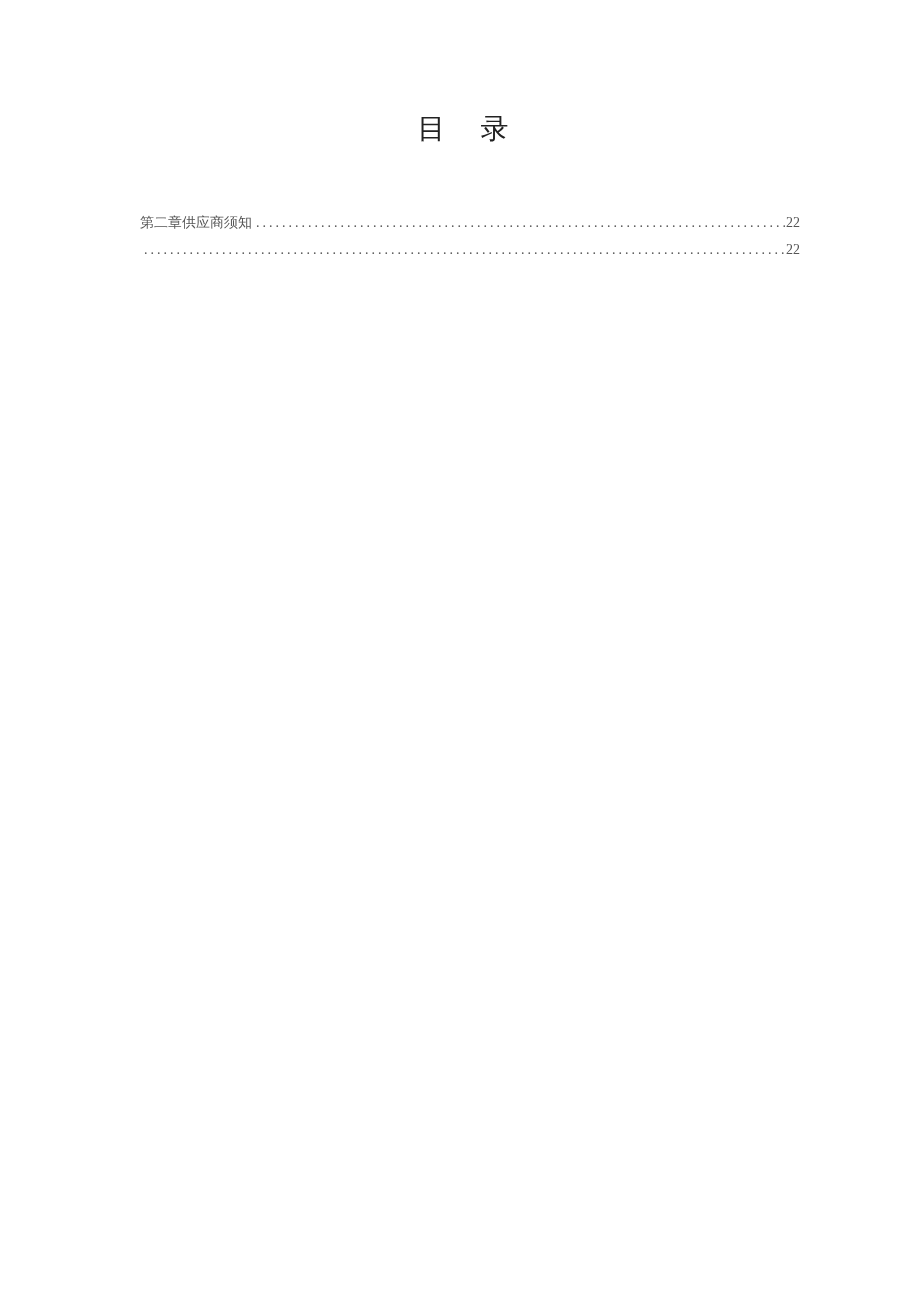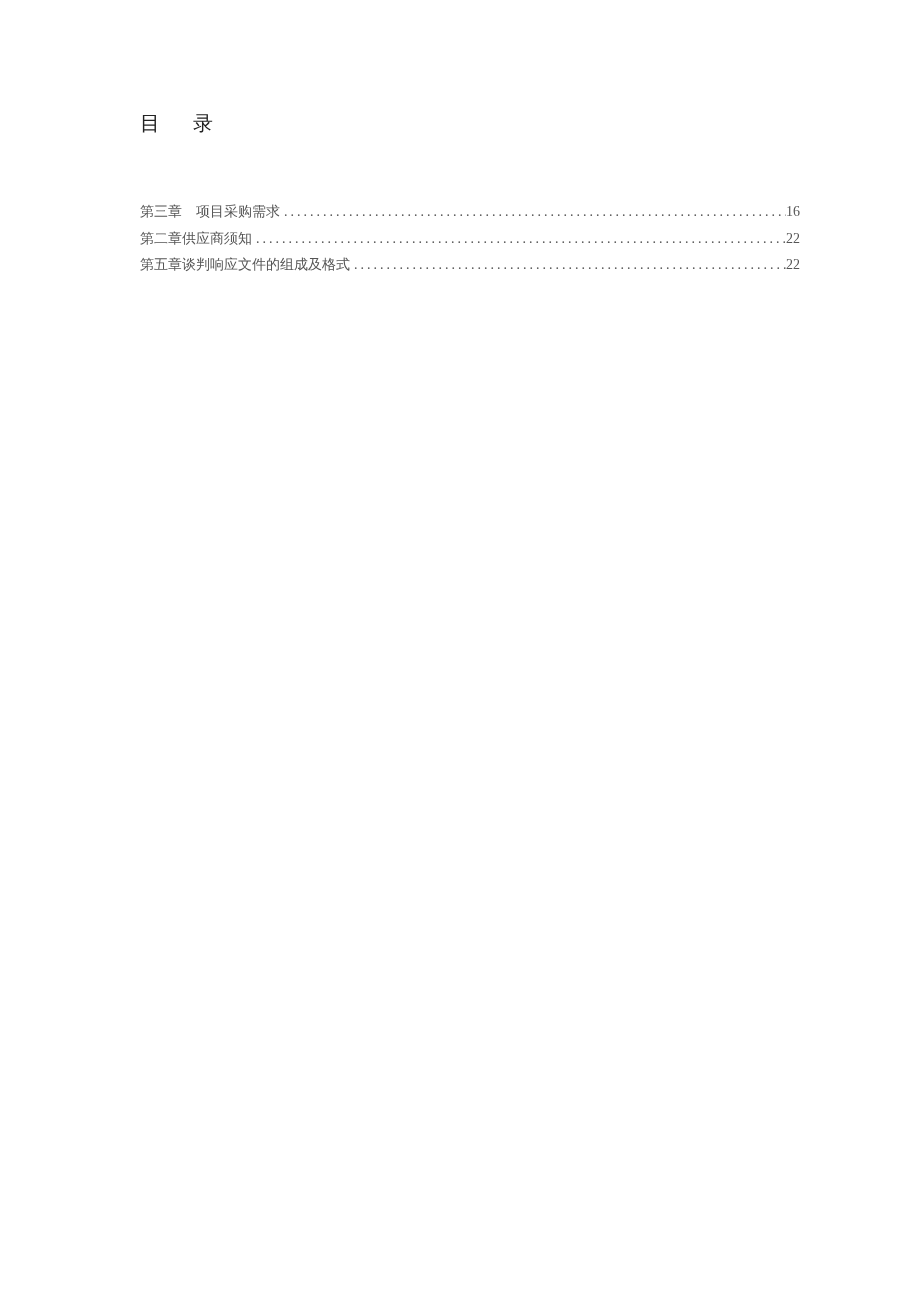--- a/index.html
+++ b/index.html
@@ -12,22 +12,22 @@
       height: 1301px;
       background: #ffffff;
       font-family: "SimSun", "宋体", serif;
       color: #333333;
       position: relative;
     }
     .page {
       padding: 110px 120px 0 140px;
     }
     .title {
-      text-align: left;
-      font-size: 20px;
+      text-align: center;
+      font-size: 28px;
       font-weight: normal;
       letter-spacing: 14px;
       color: #222222;
       margin-bottom: 62px;
       font-family: "SimSun", "宋体", serif;
     }
     .toc {
       width: 100%;
     }
     .toc-entry {
@@ -56,28 +56,22 @@
       font-family: "Times New Roman", serif;
     }
   </style>
 </head>
 <body>
 
 <div class="page">
   <h1 class="title">目 录</h1>
   <div class="toc">
     <div class="toc-entry">
-      <span class="toc-label">第三章　项目采购需求</span>
-      <span class="toc-dots"></span>
-      <span class="toc-page">16</span>
-    </div>
-    <div class="toc-entry">
       <span class="toc-label">第二章供应商须知</span>
       <span class="toc-dots"></span>
       <span class="toc-page">22</span>
     </div>
     <div class="toc-entry">
-      <span class="toc-label">第五章谈判响应文件的组成及格式</span>
       <span class="toc-dots"></span>
       <span class="toc-page">22</span>
     </div>
   </div>
 </div>
 
 </body></html>

